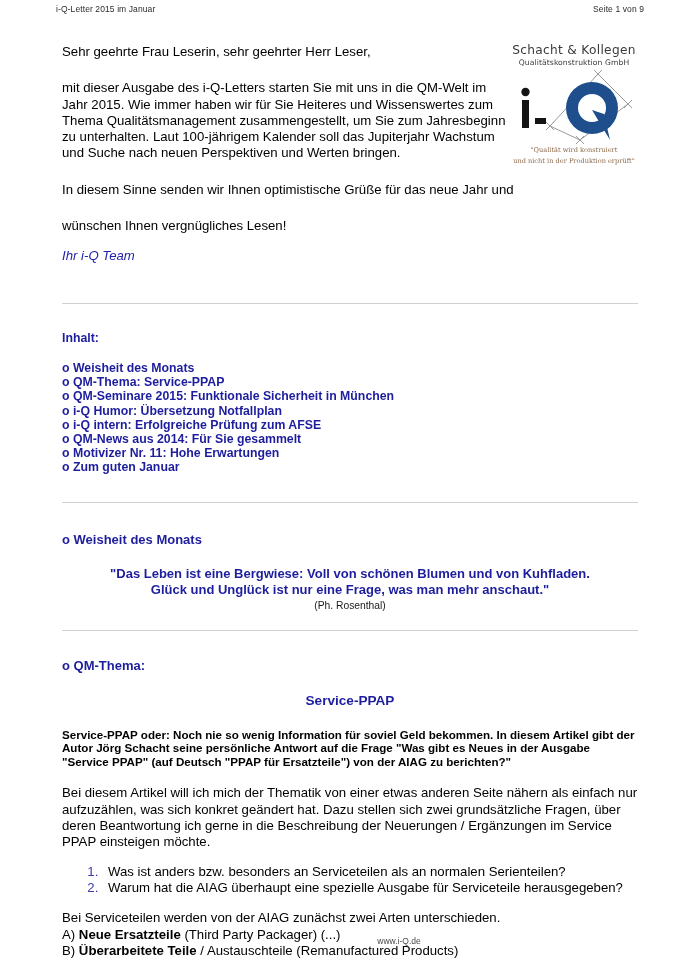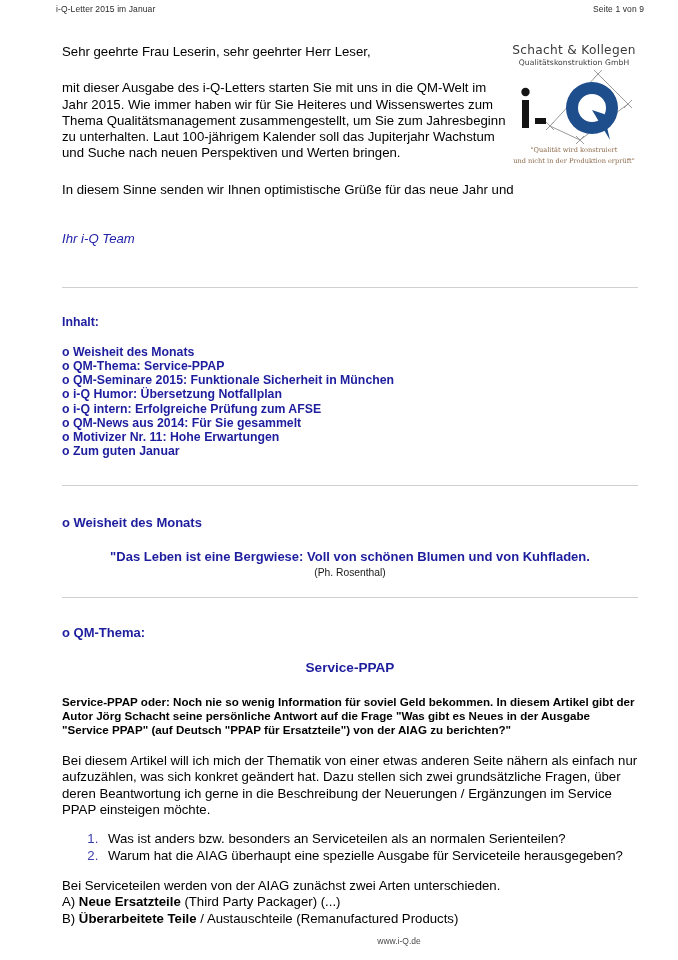--- a/index.html
+++ b/index.html
@@ -264,20 +264,21 @@
       <div class="logo-tagline">und nicht in der Produktion erprüft"</div>
     </div>
 
     <div class="intro-text">
       <p class="para">Sehr geehrte Frau Leserin, sehr geehrter Herr Leser,</p>
       <div class="gap-md"></div>
       <p class="para">mit dieser Ausgabe des i-Q-Letters starten Sie mit uns in die QM-Welt im Jahr 2015. Wie immer haben wir für Sie Heiteres und Wissenswertes zum Thema Qualitätsmanagement zusammengestellt, um Sie zum Jahresbeginn zu unterhalten. Laut 100-jährigem Kalender soll das Jupiterjahr Wachstum und Suche nach neuen Perspektiven und Werten bringen.</p>
       <div class="gap-md"></div>
       <p class="para">In diesem Sinne senden wir Ihnen optimistische Grüße für das neue Jahr und</p>
       <div class="gap-md"></div>
+      <p class="para">wünschen Ihnen vergnügliches Lesen!</p>
       <p class="signature">Ihr i-Q Team</p>
     </div>
   </div>
 
   <div style="height:26px"></div>
   <hr class="divider">
   <div style="height:27px"></div>
 
   <div>
     <div class="blue-bold">Inhalt:</div>
@@ -295,20 +296,21 @@
   </div>
 
   <div style="height:27px"></div>
   <hr class="divider">
   <div style="height:29px"></div>
 
   <div>
     <div class="section-head">o Weisheit des Monats</div>
     <div style="height:19px"></div>
     <div class="quote">"Das Leben ist eine Bergwiese: Voll von schönen Blumen und von Kuhfladen.</div>
+    <div class="quote">Glück und Unglück ist nur eine Frage, was man mehr anschaut."</div>
     <div class="quote-attr">(Ph. Rosenthal)</div>
   </div>
 
   <div style="height:18px"></div>
   <hr class="divider">
   <div style="height:27px"></div>
 
   <div>
     <div class="section-head">o QM-Thema:</div>
     <div style="height:20px"></div>

